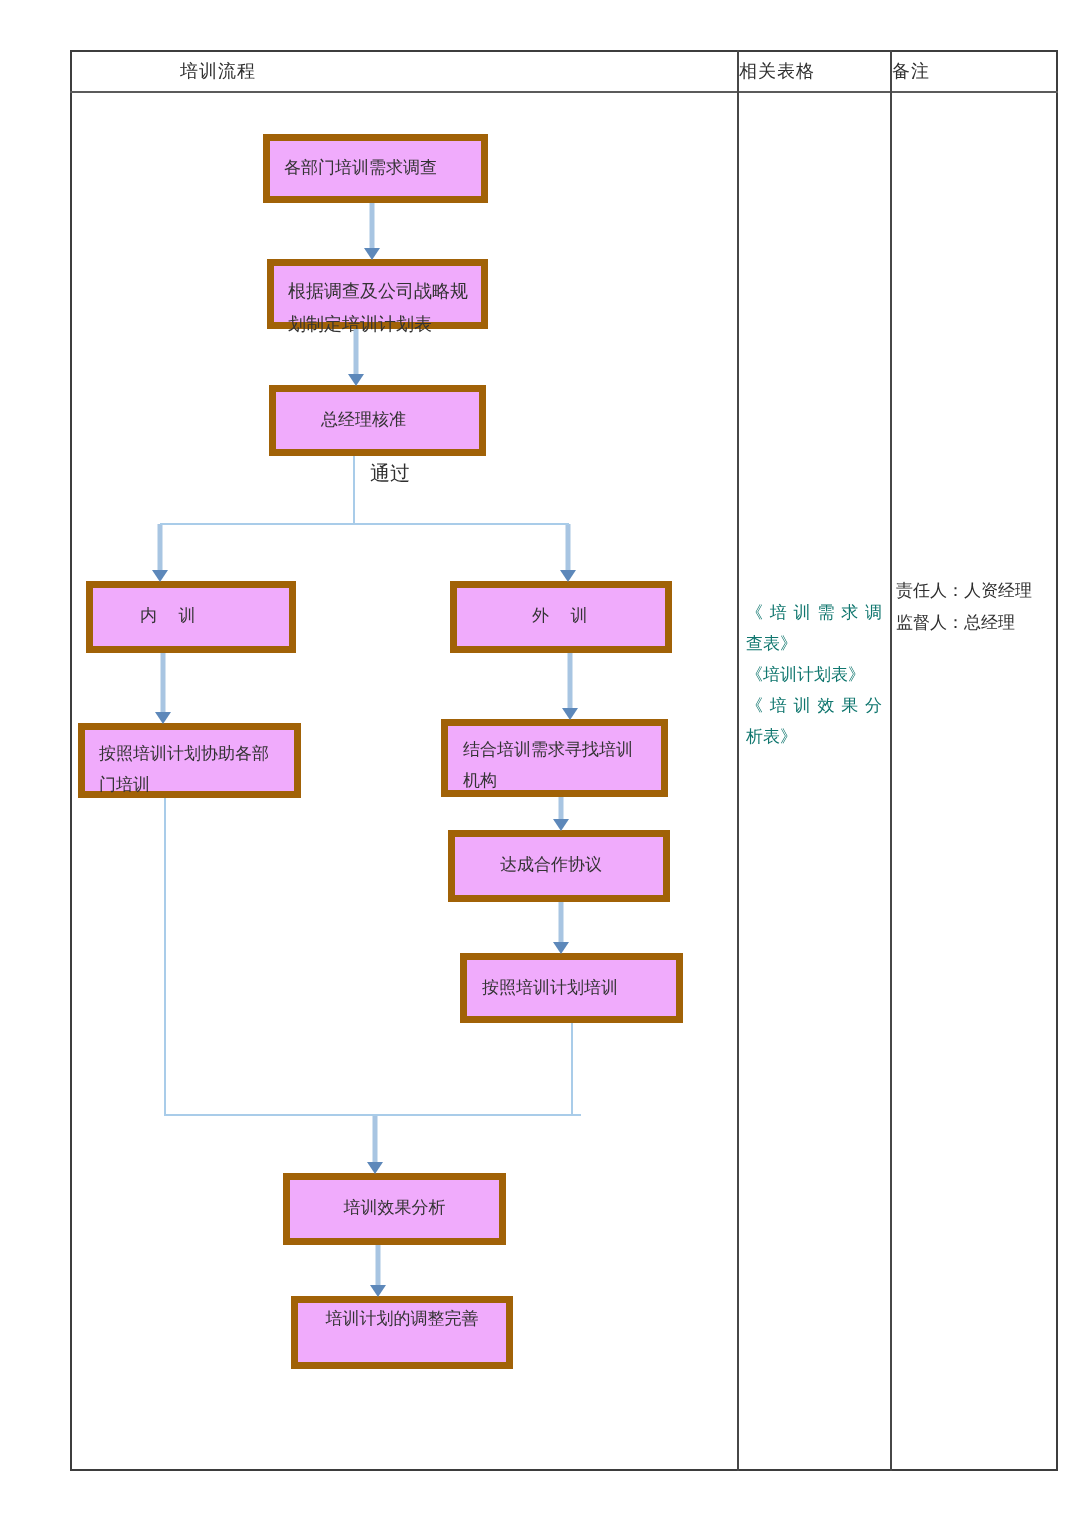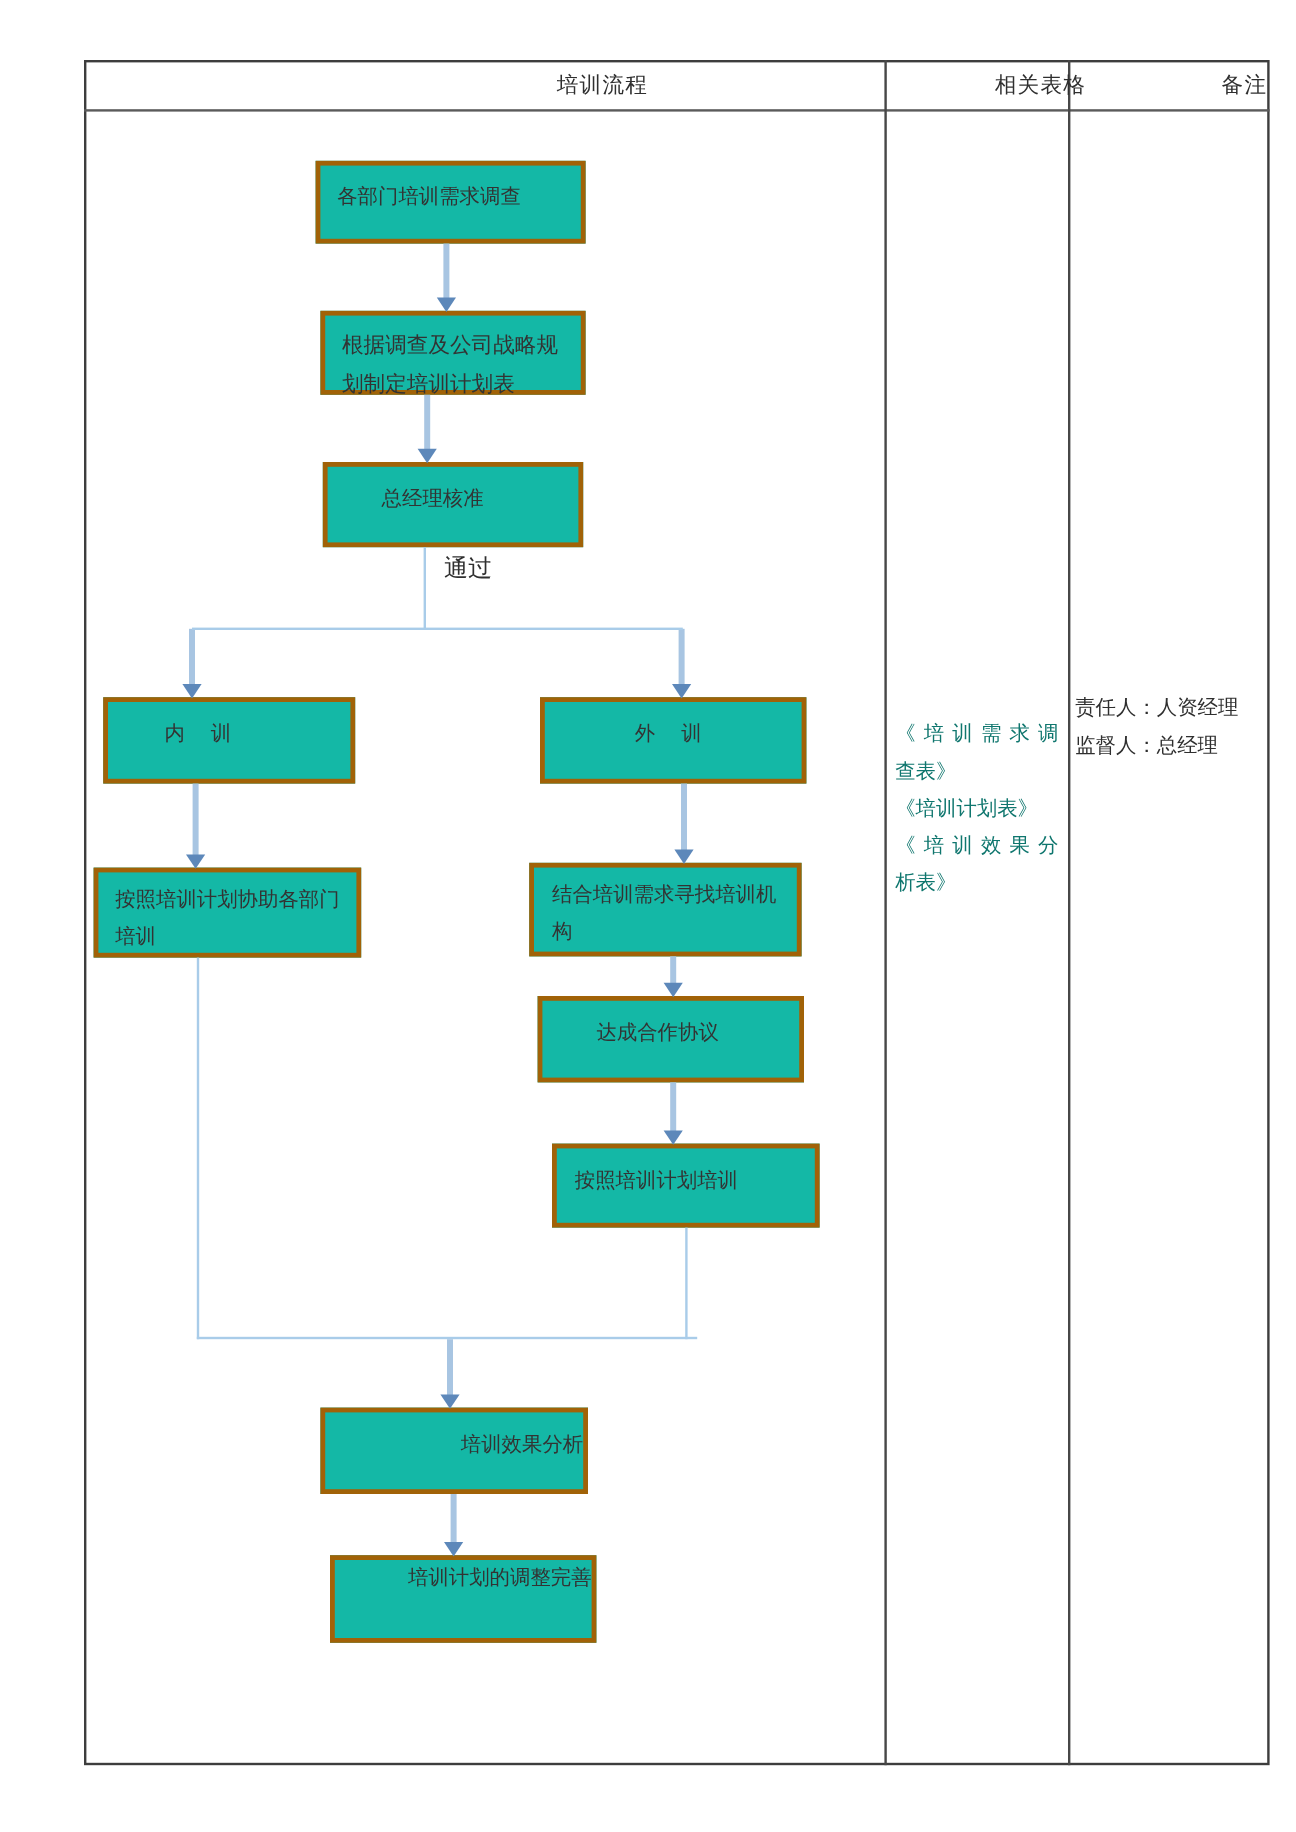--- a/index.html
+++ b/index.html
@@ -7,26 +7,26 @@
   .page {
     position:relative; width:1080px; height:1527px; background:#ffffff;
     font-family:"DejaVu Serif","Liberation Serif",serif; color:#333333;
     overflow:hidden;
   }
   
   .tframe { position:absolute; left:70px; top:50px; width:988px; height:1421px;
             border:2px solid #3d3d3d; background:transparent; }
   .sep-h  { position:absolute; left:70px; top:91px; width:988px; height:2px; background:#5b5b5b; }
   .vdiv   { position:absolute; top:50px; height:1421px; width:2px; background:#474747; }
-  .hcell  { position:absolute; top:59px; font-size:18px; color:#2f2f2f; text-align:right; letter-spacing:1px; }
+  .hcell  { position:absolute; top:59px; font-size:18px; color:#2f2f2f; text-align:left; letter-spacing:1px; }
   
-  .node { position:absolute; border:4px solid #a16207; background:#14b8a6;
+  .node { position:absolute; border:7px solid #a16207; background:#f0abfc;
           font-size:17px; line-height:1.8; color:#333333; white-space:pre-wrap; }
   .tl   { text-align:left; }
-  .ctr  { text-align:right; }
+  .ctr  { text-align:center;margin-left:16px; }
   
   .arrv { position:absolute; width:16px; }
   .arrv .shaft { position:absolute; left:50%; transform:translateX(-50%); top:0; bottom:11px;
                  width:5px; background:#a8c5e2; }
   .arrv .head  { position:absolute; left:50%; transform:translateX(-50%); bottom:0;
                  width:0; height:0; border-left:8px solid transparent;
                  border-right:8px solid transparent; border-top:12px solid #5d88ba; }
   
   .lv { position:absolute; width:2px; background:#a9cce9; }
   .lh { position:absolute; height:2px; background:#a9cce9; }

